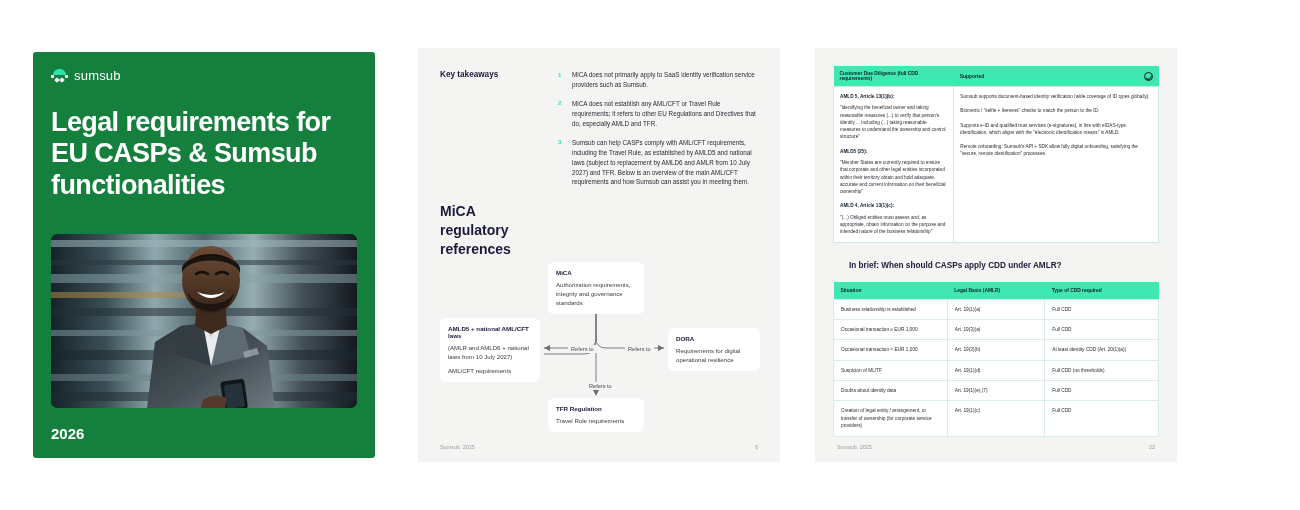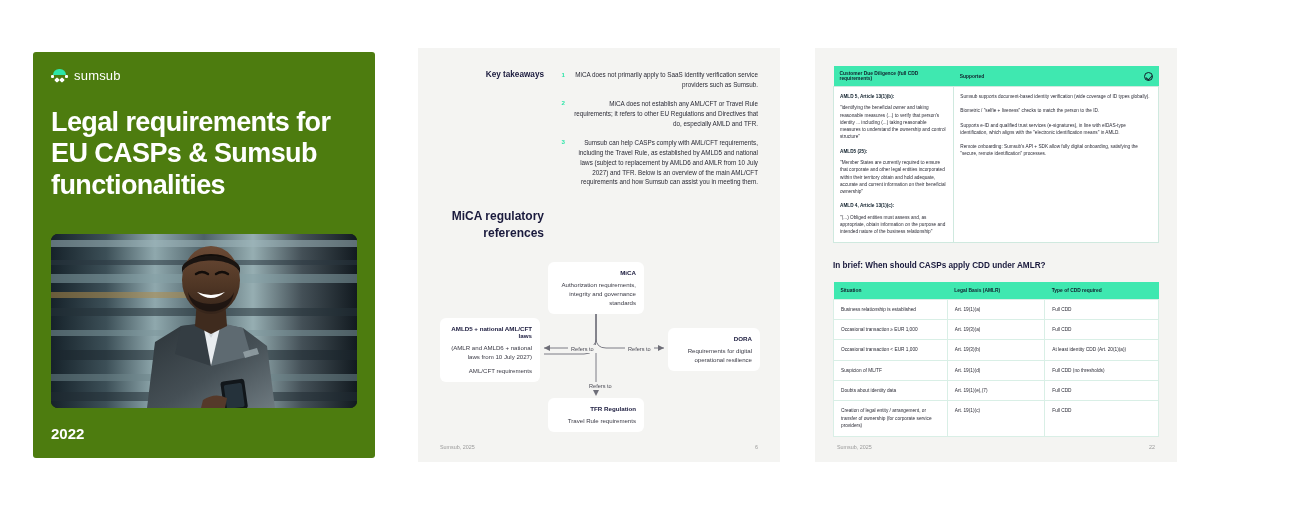--- a/index.html
+++ b/index.html
@@ -21,21 +21,21 @@
   .page {
     position: absolute;
     background: #f4f4f2;
     overflow: hidden;
   }
 
   
   #page-cover {
     left: 33px; top: 52px;
     width: 342px; height: 406px;
-    background: #4d7c0f;
+    background: #15803d;
     border-radius: 3px;
   }
   .cover-inner { padding: 16px 18px 0 18px; height: 100%; position: relative; }
   .logo-row { display: flex; align-items: center; gap: 6px; margin-bottom: 24px; }
   .logo-mark { width: 17px; height: 13px; position: relative; }
   .logo-dome {
     position: absolute; left: 2px; top: 0px;
     width: 13px; height: 6px;
     background: #2CE5A8;
     border-radius: 7px 7px 0 0;
@@ -67,40 +67,40 @@
   .cover-year {
     position: absolute; left: 18px; top: 373px;
     color: #ffffff; font-size: 15px; font-weight: 700;
   }
 
   
   #page-two {
     left: 418px; top: 48px;
     width: 362px; height: 414px;
   }
-  .p2-pad { padding: 22px 22px 0 22px; height: 100%; position: relative; text-align: right; }
+  .p2-pad { padding: 22px 22px 0 22px; height: 100%; position: relative; }
 
   .kt-row { display: flex; gap: 14px; }
   .kt-heading {
     width: 104px; flex: 0 0 104px;
     font-size: 8.2px; font-weight: 700; color: #1a1a3d; line-height: 1.3;
   }
   .kt-list { flex: 1; }
   .kt-item { display: flex; gap: 7px; margin-bottom: 9px; }
   .kt-num {
     color: #2CE5A8; font-size: 6.2px; font-weight: 700;
     width: 7px; flex: 0 0 7px; padding-top: 0.5px;
   }
   .kt-text {
     font-size: 6.3px; line-height: 1.58; color: #2a2a35;
   }
 
   .mica-heading {
-    margin-top: 12px;
-    font-size: 12px; font-weight: 700; color: #1a1a3d; line-height: 1.35;
+    margin-top: 6px;
+    font-size: 14px; font-weight: 700; color: #1a1a3d; line-height: 1.35;
     width: 104px;
   }
 
   
   .diagram { position: absolute; left: 22px; top: 214px; width: 320px; height: 175px; }
   .dbox {
     position: absolute; background: #ffffff; border-radius: 6px;
     padding: 7px 8px;
   }
   .dbox-title { font-size: 6.2px; font-weight: 700; color: #1a1a3d; margin-bottom: 3.5px; }
@@ -159,21 +159,21 @@
     position: relative; vertical-align: middle;
   }
   .check-circle::after {
     content: ""; position: absolute;
     left: 2.3px; top: 1.8px; width: 3px; height: 5px;
     border-right: 1px solid #10202c; border-bottom: 1px solid #10202c;
     transform: rotate(42deg);
   }
 
   .brief-heading {
-    margin: 17px 0 11px 0;
+    margin: 17px 0 11px 16px;
     font-size: 8.2px; font-weight: 700; color: #1a1a3d; line-height: 1.36;
   }
   .tbl.t2 td { font-size: 4.75px; padding: 6px 7px; }
   .tbl.t2 th { font-size: 4.9px; padding: 6px 7px; }
 </style>
 </head>
 <body>
 
 <div class="deck">
 
@@ -256,21 +256,21 @@
           <path d="M165 40 q6 -4 12 0" stroke="#120d0a" stroke-width="2.4" fill="none" stroke-linecap="round"></path>
 
           <rect x="171" y="146" width="24" height="30" rx="3" fill="#11161a" transform="rotate(-8 183 160)"></rect>
           <rect x="174" y="150" width="18" height="24" rx="2" fill="#2b3a44" transform="rotate(-8 183 160)" opacity="0.8"></rect>
           <path d="M152 166 q12 -8 24 -2 l-2 10 q-12 4 -24 0 Z" fill="#55392a"></path>
 
           <path d="M192 118 l14 -4 l2 6 l-14 4 Z" fill="#9aa7ad" opacity="0.8"></path>
         </svg>
       </div>
 
-      <div class="cover-year">2022</div>
+      <div class="cover-year">2026</div>
     </div>
   </div>
 
   <div class="page" id="page-two">
     <div class="p2-pad">
 
       <div class="kt-row">
         <div class="kt-heading">Key takeaways</div>
         <div class="kt-list">
 

